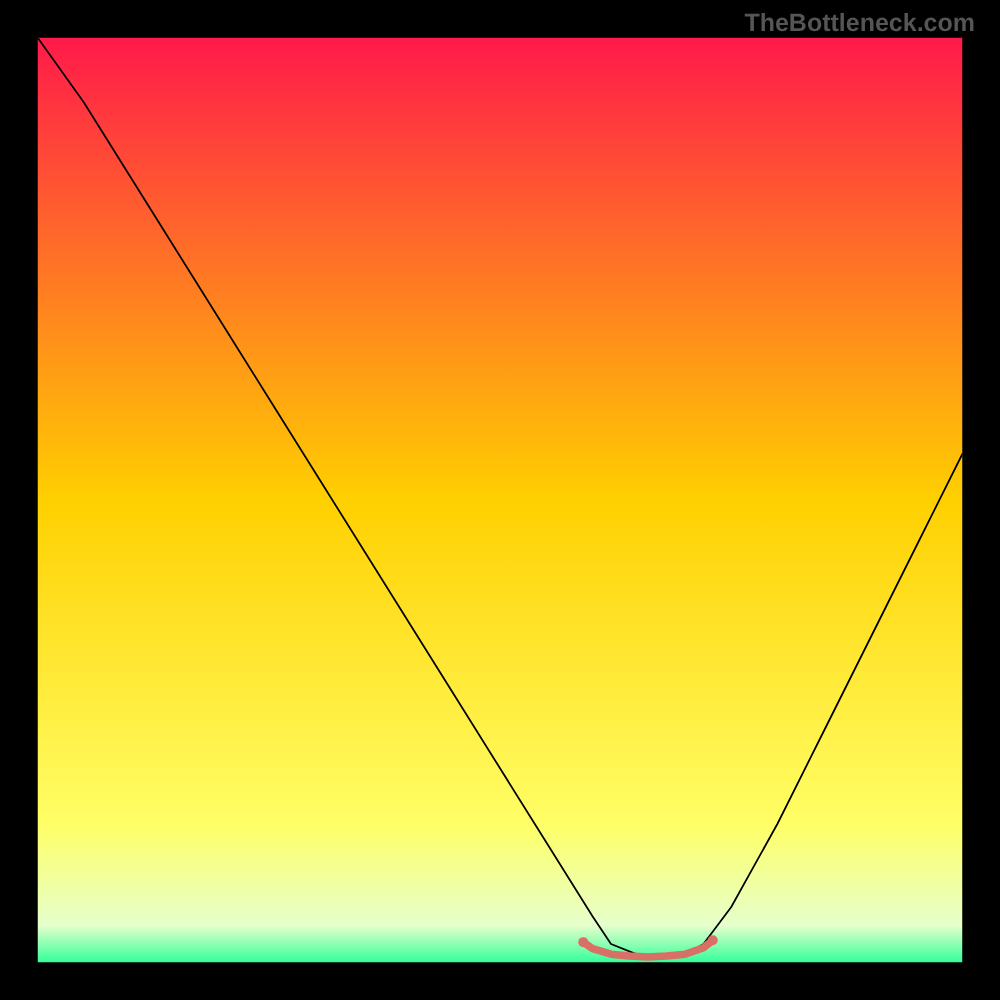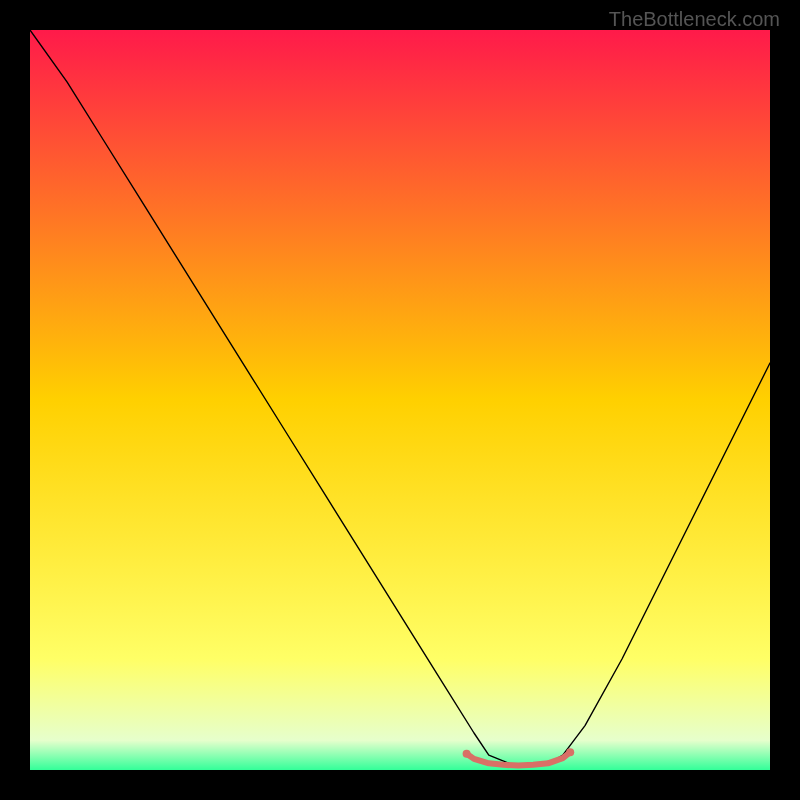--- a/index.html
+++ b/index.html
@@ -10,21 +10,21 @@
     height: 800px;
     position: relative;
     font-family: Arial, sans-serif;
   }
   .watermark {
     position: absolute;
     top: 8px;
     right: 20px;
     color: #555;
     font-size: 20px;
-    font-weight: 400;
+    font-weight: 700;
     z-index: 10;
   }
   .chart-container {
     position: absolute;
     left: 30px;
     top: 30px;
     width: 740px;
     height: 740px;
   }
   svg {

